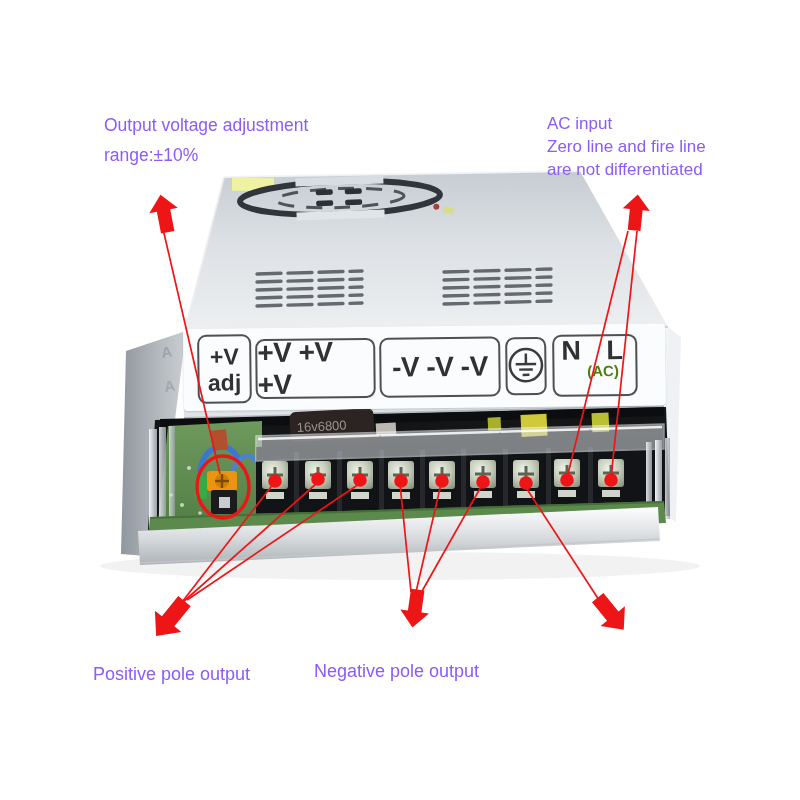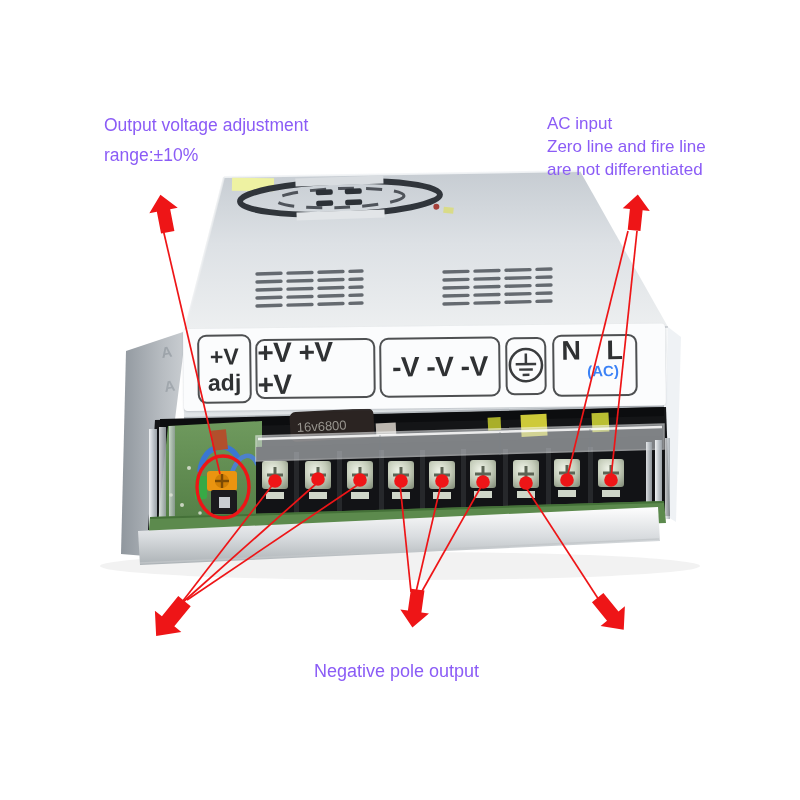--- a/index.html
+++ b/index.html
@@ -27,21 +27,21 @@
   .lbox{position:absolute;border:2.5px solid #4e5052;border-radius:9px;color:#2f3133;
         display:flex;align-items:center;justify-content:center;font-weight:bold;
         box-sizing:border-box;}
   .lb1{left:14px;top:6px;width:54px;height:69px;flex-direction:column;
        font-size:23px;line-height:26px;}
   .lb2{left:72px;top:11px;width:120px;height:60px;font-size:28px;letter-spacing:-0.5px;}
   .lb3{left:196px;top:11px;width:121px;height:60px;font-size:28px;letter-spacing:-0.5px;}
   .lb4{left:322px;top:12px;width:41px;height:58px;}
   .lb5{left:369px;top:10px;width:85px;height:62px;flex-direction:column;}
   .lb5 .nl{font-size:27px;letter-spacing:9px;line-height:28px;margin-left:4px;}
-  .lb5 .ac{font-size:15px;font-weight:bold;color:#3b82f6;line-height:16px;margin:-1px 0 16px 16px;}
+  .lb5 .ac{font-size:15px;font-weight:bold;color:#4d7c0f;line-height:16px;margin:-1px 0 16px 16px;}
 </style>
 </head>
 <body>
 
 <div class="canvas">
 
   <svg id="device-svg" class="layer" width="800" height="800" viewBox="0 0 800 800">
     <defs>
       <linearGradient id="gTop" x1="0" y1="170" x2="0" y2="335" gradientUnits="userSpaceOnUse">
         <stop offset="0" stop-color="#c6ccd2"></stop>
@@ -295,20 +295,21 @@
 
   <div class="t-blue t-tl">
     <div>Output voltage adjustment</div>
     <div>range:±10%</div>
   </div>
   <div class="t-blue t-tr">
     <div>AC input</div>
     <div>Zero line and fire line</div>
     <div>are not differentiated</div>
   </div>
+  <div class="t-blue t-b t-bl">Positive pole output</div>
   <div class="t-blue t-b t-bm">Negative pole output</div>
 
   <svg id="annot-svg" class="layer" width="800" height="800" viewBox="0 0 800 800">
     <g stroke="#ee1517" stroke-width="1.7">
       <line x1="163" y1="229" x2="220" y2="474"></line>
       <line x1="567" y1="478" x2="628" y2="231"></line>
       <line x1="611" y1="478" x2="637" y2="231"></line>
       <line x1="274" y1="483" x2="179" y2="606"></line>
       <line x1="317" y1="483" x2="182" y2="603"></line>
       <line x1="359" y1="484" x2="187" y2="600"></line>

